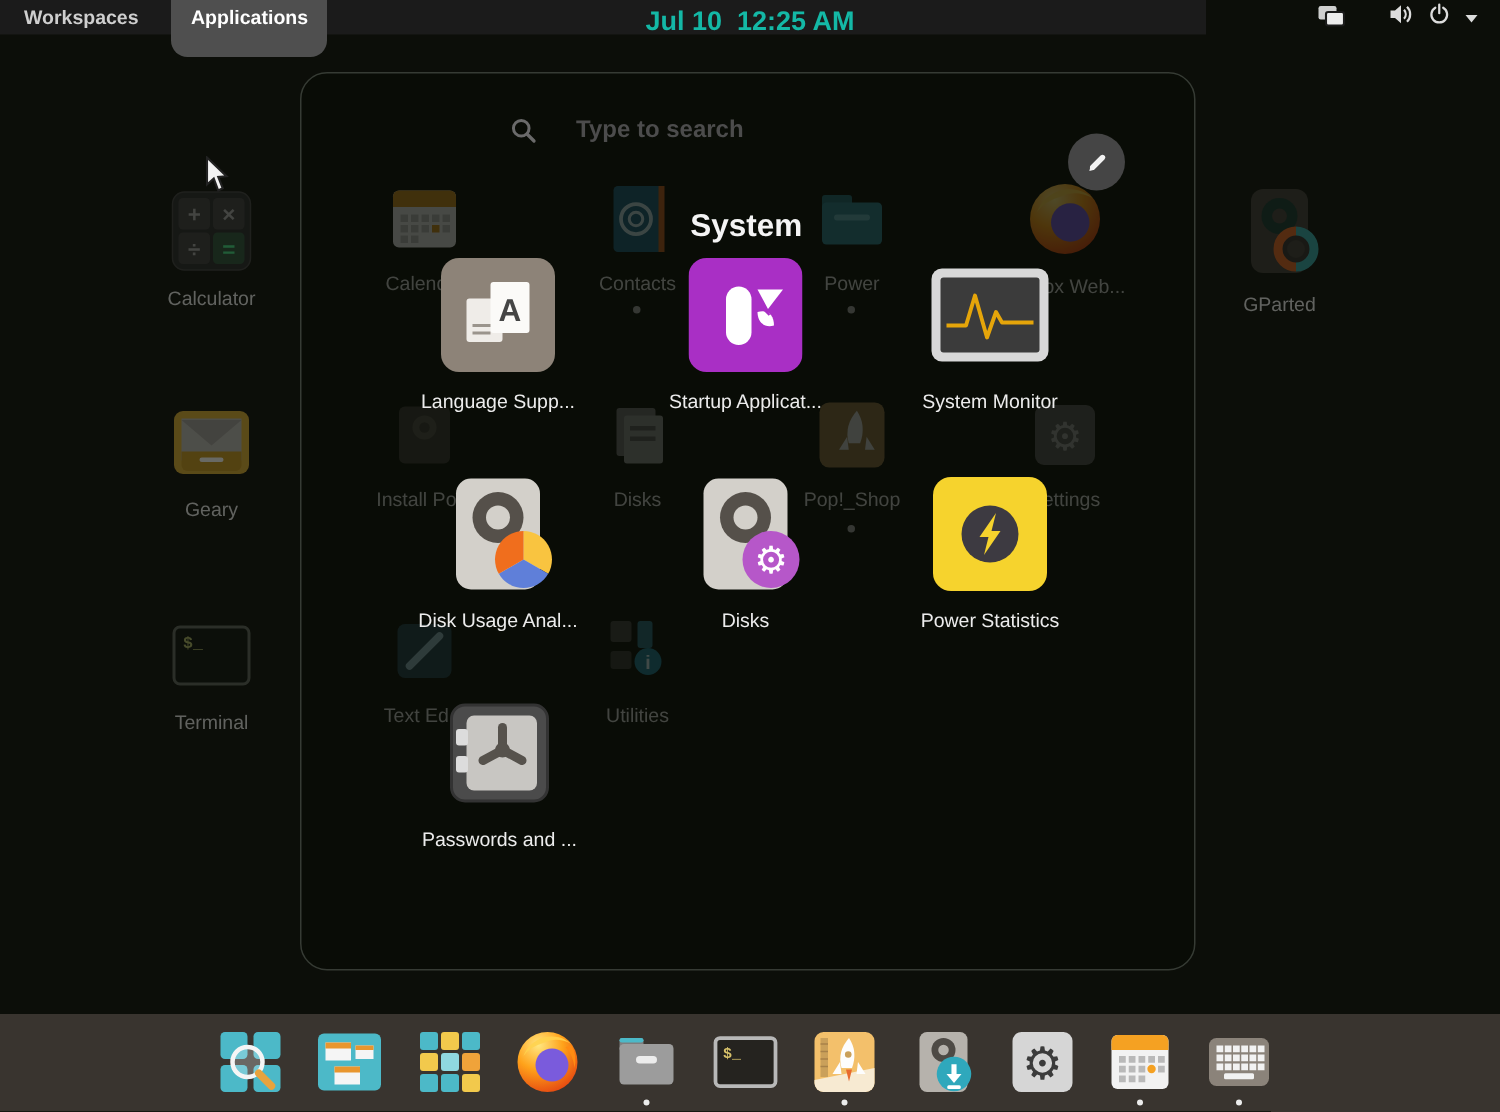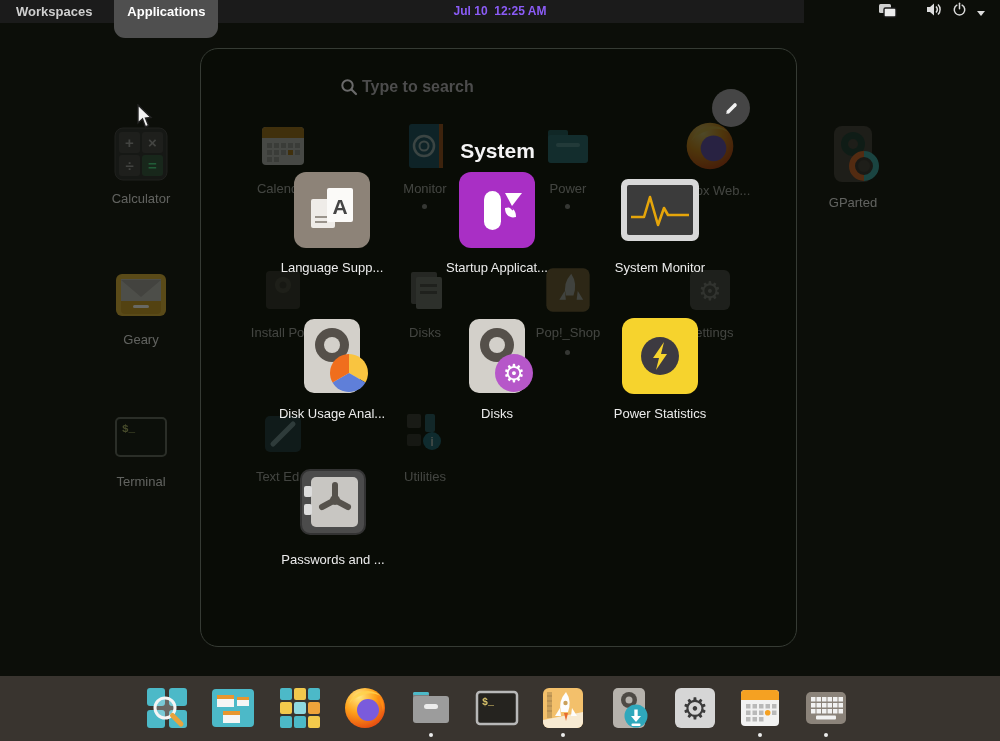--- a/index.html
+++ b/index.html
@@ -6,40 +6,40 @@
   body{width:1000px;height:741px;position:relative;overflow:hidden;
        background:#0c0e09;font-family:"Liberation Sans",sans-serif;
        -webkit-font-smoothing:antialiased;}
   .abs{position:absolute;}
   
   #topbar{left:0;top:0;width:804px;height:23px;background:#1b1b1b;z-index:10;
           display:flex;align-items:center;}
   .tb-text{font-size:13px;font-weight:700;color:#cfcfcf;}
   #apps-pill{margin-left:22px;background:#4f4f4f;color:#fff;border-radius:11px;
              padding:19px 13px;font-size:13px;font-weight:700;line-height:15px;}
-  #clock{left:50%;transform:translateX(-50%);top:4px;font-size:12px;font-weight:700;
-         color:#8b5cf6;white-space:pre;}
+  #clock{left:50%;transform:translateX(-50%);top:4px;font-size:18px;font-weight:700;
+         color:#14b8a6;white-space:pre;}
   #tb-right{right:14px;top:0;height:23px;display:flex;align-items:center;gap:9px;}
   #tb-displays{right:102px;top:3px;}
   
   #dialog{left:200px;top:48px;width:595px;height:597px;border-radius:18px;
           background:#090c06;border:1px solid #363b34;z-index:1;}
   
   #dimgrid{left:0;top:23px;width:1000px;height:653px;z-index:2;opacity:.28;
            pointer-events:none;}
   #deskicons{left:0;top:23px;width:1000px;height:653px;z-index:2;opacity:.42;}
   .bgapp{position:absolute;width:116px;display:flex;flex-direction:column;
          align-items:center;gap:9px;}
   .bgapp .lbl,.dapp .lbl{font-size:13px;color:#d6d6d6;white-space:nowrap;}
   .dapp{position:absolute;width:104px;display:flex;flex-direction:column;
         align-items:center;gap:9px;}
   .rundot{position:absolute;width:5px;height:5px;border-radius:50%;background:#a8a8a8;}
   
   #content{left:200px;top:48px;width:595px;height:597px;z-index:3;}
-  #searchrow{left:140px;top:30px;display:flex;align-items:center;gap:4px;}
+  #searchrow{left:140px;top:30px;display:flex;align-items:center;gap:26px;}
   #searchtext{font-size:16px;font-weight:600;color:#4c4c4c;}
   #folder-title{left:0;top:91px;width:595px;text-align:center;font-size:21px;
                 font-weight:700;color:#f4f4f4;}
   #editbtn{left:512px;top:41px;width:38px;height:38px;border-radius:50%;
            background:#454545;display:flex;align-items:center;justify-content:center;}
   .fapp{position:absolute;width:150px;display:flex;flex-direction:column;
         align-items:center;gap:11px;}
   .ficon{height:78px;display:flex;align-items:center;justify-content:center;}
   .fapp .lbl{font-size:13px;color:#ececec;white-space:nowrap;}
   
@@ -120,21 +120,21 @@
     </svg>
     <span class="lbl">Calend...</span>
   </div>
   <div class="bgapp" style="left:367px;top:97px">
     <svg width="52" height="52" viewBox="0 0 52 52">
       <rect x="10" y="4" width="33" height="44" rx="3" fill="#1e607d"></rect>
       <rect x="40" y="4" width="4" height="44" fill="#c2601f"></rect>
       <circle cx="25" cy="26" r="10" stroke="#bcd8e2" stroke-width="2.5" fill="none"></circle>
       <circle cx="25" cy="26" r="4.5" stroke="#bcd8e2" stroke-width="2" fill="none"></circle>
     </svg>
-    <span class="lbl">Monitor</span>
+    <span class="lbl">Contacts</span>
     <div class="rundot" style="left:55px;top:84px"></div>
   </div>
   <div class="bgapp" style="left:510px;top:97px">
     <svg width="52" height="52" viewBox="0 0 52 52">
       <rect x="6" y="10" width="20" height="10" rx="2" fill="#256d7a"></rect>
       <rect x="6" y="15" width="40" height="28" rx="3" fill="#2e8494"></rect>
       <rect x="14" y="23" width="24" height="4" rx="2" fill="#9adbe4" opacity=".5"></rect>
     </svg>
     <span class="lbl">Power</span>
     <div class="rundot" style="left:55px;top:84px"></div>

